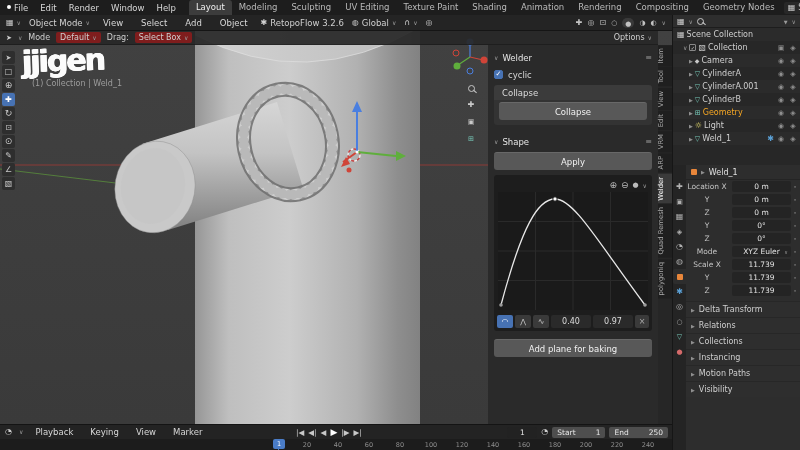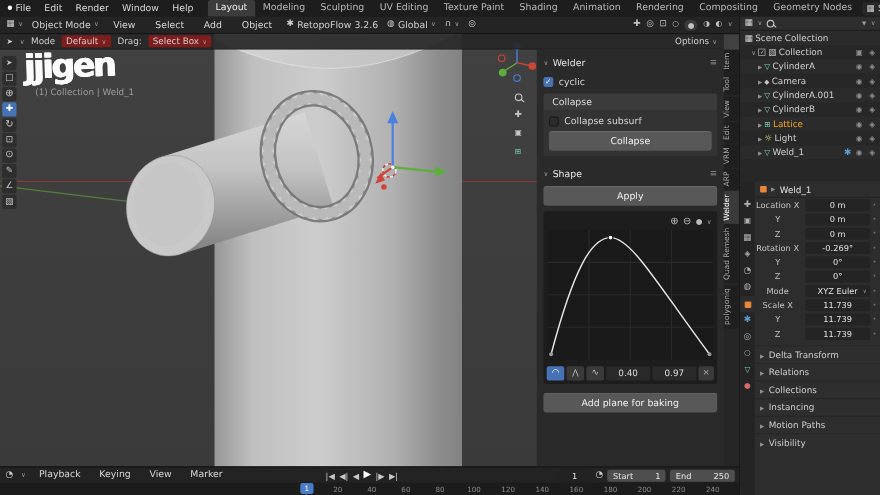--- a/index.html
+++ b/index.html
@@ -401,24 +401,20 @@
           <span class="ic ic-menu"></span>
         </div>
         <div class="cbrow">
           <span class="cb on"></span>
           <span>cyclic</span>
         </div>
         <div class="subhead">
           <span>Collapse</span>
         </div>
         <div class="subbody">
-          <div class="cbrow">
-            <span class="cb"></span>
-            <span>Collapse subsurf</span>
-          </div>
           <div class="btn">Collapse</div>
         </div>
         <div class="phead" style="margin-top:8px">
           <span class="ic ic-caret"></span>
           <span class="ttl">Shape</span>
           <span class="ic ic-menu"></span>
         </div>
         <div class="btn" style="margin:2px 0 4px">Apply</div>
         <div class="curvebox">
           <div class="cb-toolbar">
@@ -539,50 +535,50 @@
       <div class="ol-row pl2">
         <span class="ic ic-caret"></span>
         <span class="mini-cb on"></span>
         <span class="ic ic-cube" style="color:#c8c8c8"></span>
         <span class="ol-name">Collection</span>
         <span class="vis"><span class="ic ic-screen"></span></span>
         <span class="vis"><span class="ic ic-camdot"></span></span>
       </div>
       <div class="ol-row pl3">
         <span class="ic ic-caret-r"></span>
+        <span class="ic ic-camobj"></span>
+        <span class="ol-name">Camera</span>
+        <span class="vis"><span class="ic ic-eye"></span></span>
+        <span class="vis"><span class="ic ic-camdot"></span></span>
+      </div>
+      <div class="ol-row pl3">
+        <span class="ic ic-caret-r"></span>
         <span class="ic ic-mesh"></span>
         <span class="ol-name">CylinderA</span>
-        <span class="vis"><span class="ic ic-eye"></span></span>
-        <span class="vis"><span class="ic ic-camdot"></span></span>
-      </div>
-      <div class="ol-row pl3">
-        <span class="ic ic-caret-r"></span>
-        <span class="ic ic-camobj"></span>
-        <span class="ol-name">Camera</span>
         <span class="vis"><span class="ic ic-eye"></span></span>
         <span class="vis"><span class="ic ic-camdot"></span></span>
       </div>
       <div class="ol-row pl3">
         <span class="ic ic-caret-r"></span>
         <span class="ic ic-mesh"></span>
         <span class="ol-name">CylinderA.001</span>
         <span class="vis"><span class="ic ic-eye"></span></span>
         <span class="vis"><span class="ic ic-camdot"></span></span>
       </div>
       <div class="ol-row pl3">
         <span class="ic ic-caret-r"></span>
         <span class="ic ic-mesh"></span>
         <span class="ol-name">CylinderB</span>
         <span class="vis"><span class="ic ic-eye"></span></span>
         <span class="vis"><span class="ic ic-camdot"></span></span>
       </div>
       <div class="ol-row pl3">
         <span class="ic ic-caret-r"></span>
         <span class="ic ic-latt"></span>
-        <span class="ol-name sel">Lattice</span>
+        <span class="ol-name sel">Geometry</span>
         <span class="vis"><span class="ic ic-eye"></span></span>
         <span class="vis"><span class="ic ic-camdot"></span></span>
       </div>
       <div class="ol-row pl3">
         <span class="ic ic-caret-r"></span>
         <span class="ic ic-sun"></span>
         <span class="ol-name">Light</span>
         <span class="vis"><span class="ic ic-eye"></span></span>
         <span class="vis"><span class="ic ic-camdot"></span></span>
       </div>
@@ -650,25 +646,20 @@
           <span class="plab">Y</span>
           <span class="pfld">0 m</span>
           <span class="pdec">•</span>
         </div>
         <div class="prow">
           <span class="plab">Z</span>
           <span class="pfld">0 m</span>
           <span class="pdec">•</span>
         </div>
         <div class="prow">
-          <span class="plab">Rotation X</span>
-          <span class="pfld">-0.269°</span>
-          <span class="pdec">•</span>
-        </div>
-        <div class="prow">
           <span class="plab">Y</span>
           <span class="pfld">0°</span>
           <span class="pdec">•</span>
         </div>
         <div class="prow">
           <span class="plab">Z</span>
           <span class="pfld">0°</span>
           <span class="pdec">•</span>
         </div>
         <div class="prow">

